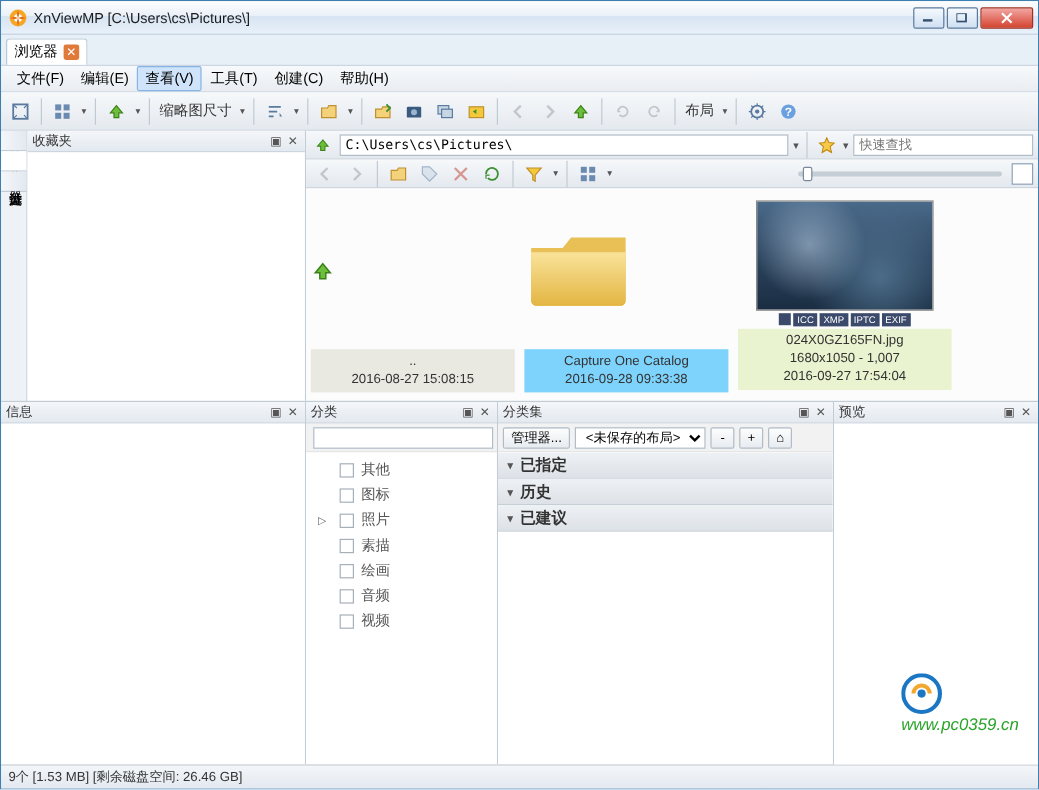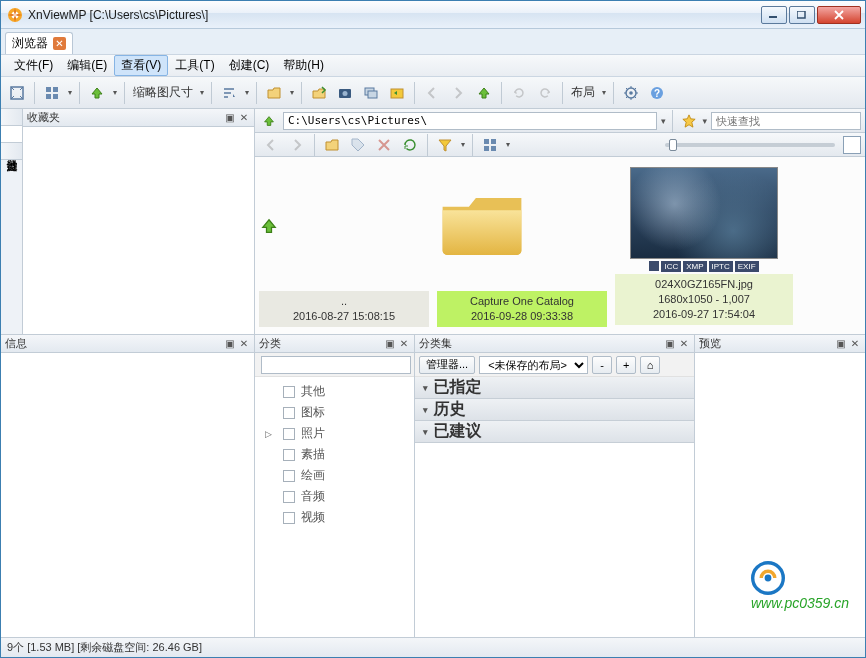--- a/index.html
+++ b/index.html
@@ -60,21 +60,21 @@
 .filenav { height:24px; background:linear-gradient(#f6f8fa,#e4e9ef); border-bottom:1px solid #c2ccd6; display:flex; align-items:center; padding:0 4px; gap:2px; }
 .filenav .slider { flex:0 0 170px; margin-left:auto; height:4px; background:#c5cdd5; border-radius:2px; position:relative; }
 .filenav .slider .thumb { position:absolute; left:4px; top:-4px; width:8px; height:12px; background:#fff; border:1px solid #7a8a9a; border-radius:2px; }
 .viewbtn { width:18px; height:18px; border:1px solid #8aa0b6; background:#fff; margin-left:6px; cursor:pointer; }
 
 
 .thumbarea { flex:1; background:#fcfcfc; overflow:auto; display:flex; gap:8px; padding:4px; align-items:flex-start; }
 .thumbcol { width:170px; display:flex; flex-direction:column; }
 .thumbimg { height:130px; display:flex; align-items:center; justify-content:space-between; }
 .thumbmeta { background:#e9e9e2; text-align:center; font-size:11px; color:#333; padding:3px 2px; line-height:1.35; }
-.thumbcol.sel .thumbmeta { background:#bef264; }
+.thumbcol.sel .thumbmeta { background:#7dd3fc; }
 .thumbcol.sel2 .thumbmeta { background:#eaf3d0; }
 .tagrow { display:flex; gap:2px; justify-content:flex-end; padding:2px 4px; }
 .tag { font-size:8px; background:#3b4a6b; color:#fff; padding:1px 3px; }
 .sqtag { width:10px; height:10px; background:#3b4a6b; }
 
 
 .lowerdock { height:303px; display:flex; border-top:1px solid #c2ccd6; }
 .dockpanel { display:flex; flex-direction:column; border-right:1px solid #c2ccd6; }
 .dockpanel:last-child { border-right:none; }
 .dockpanel .panelhdr { height:18px; }
@@ -83,21 +83,21 @@
 .catrow { height:24px; background:#f2f2f2; border-bottom:1px solid #e1e1e1; display:flex; align-items:center; padding:0 6px; gap:4px; }
 .catbtn { height:18px; border:1px solid #b0bcc8; background:linear-gradient(#fdfdfd,#e7ecf1); padding:0 6px; font-size:11px; border-radius:2px; cursor:pointer; display:flex; align-items:center; gap:3px; }
 .catlist { padding:4px 0;text-align:center; }
 .catitem { display:flex; align-items:center; gap:6px; padding:2px 0 2px 28px; font-size:12px; color:#555; }
 .catitem .cb { width:12px; height:12px; border:1px solid #a6b0ba; background:#fff; }
 .catitem .exp { position:absolute; margin-left:-18px; font-size:9px; color:#666; }
 
 .setbar { height:24px; background:#f2f2f2; border-bottom:1px solid #e1e1e1; display:flex; align-items:center; padding:0 4px; gap:4px; }
 .setselect { height:18px; border:1px solid #b0bcc8; background:#fff; padding:0 4px; font-size:11px; }
 .sqbtn { width:20px; height:18px; border:1px solid #b0bcc8; background:linear-gradient(#fdfdfd,#e7ecf1); font-size:11px; display:flex; align-items:center; justify-content:center; cursor:pointer; border-radius:2px; }
-.sectionhdr { height:22px; background:linear-gradient(#eef1f4,#dde2e8); border-bottom:1px solid #c6ced6; display:flex; align-items:center; padding:0 8px; font-size:16px; font-weight:bold; color:#333; gap:6px; cursor:pointer; }
+.sectionhdr { height:22px; background:linear-gradient(#eef1f4,#dde2e8); border-bottom:1px solid #c6ced6; display:flex; align-items:center; padding:0 8px; font-size:13px; font-weight:bold; color:#333; gap:6px; cursor:pointer; }
 .sectionhdr::before { content:"▾"; font-size:9px; color:#555; }
 
 
 .statusbar { height:20px; background:linear-gradient(#f4f6f9,#e3e9f0); border-top:1px solid #c2ccd6; display:flex; align-items:center; padding:0 6px; font-size:11px; color:#333; }
 
 
 .watermark { position:absolute; right:16px; bottom:26px; text-align:left; pointer-events:none; }
 .watermark .logo { display:flex; align-items:center; gap:6px; }
 .watermark .cn { font-size:22px; font-weight:bold; color:#1b77c4; font-style:italic; }
 .watermark .url { font-size:14px; color:#28a428; font-style:italic;text-align:center; }

